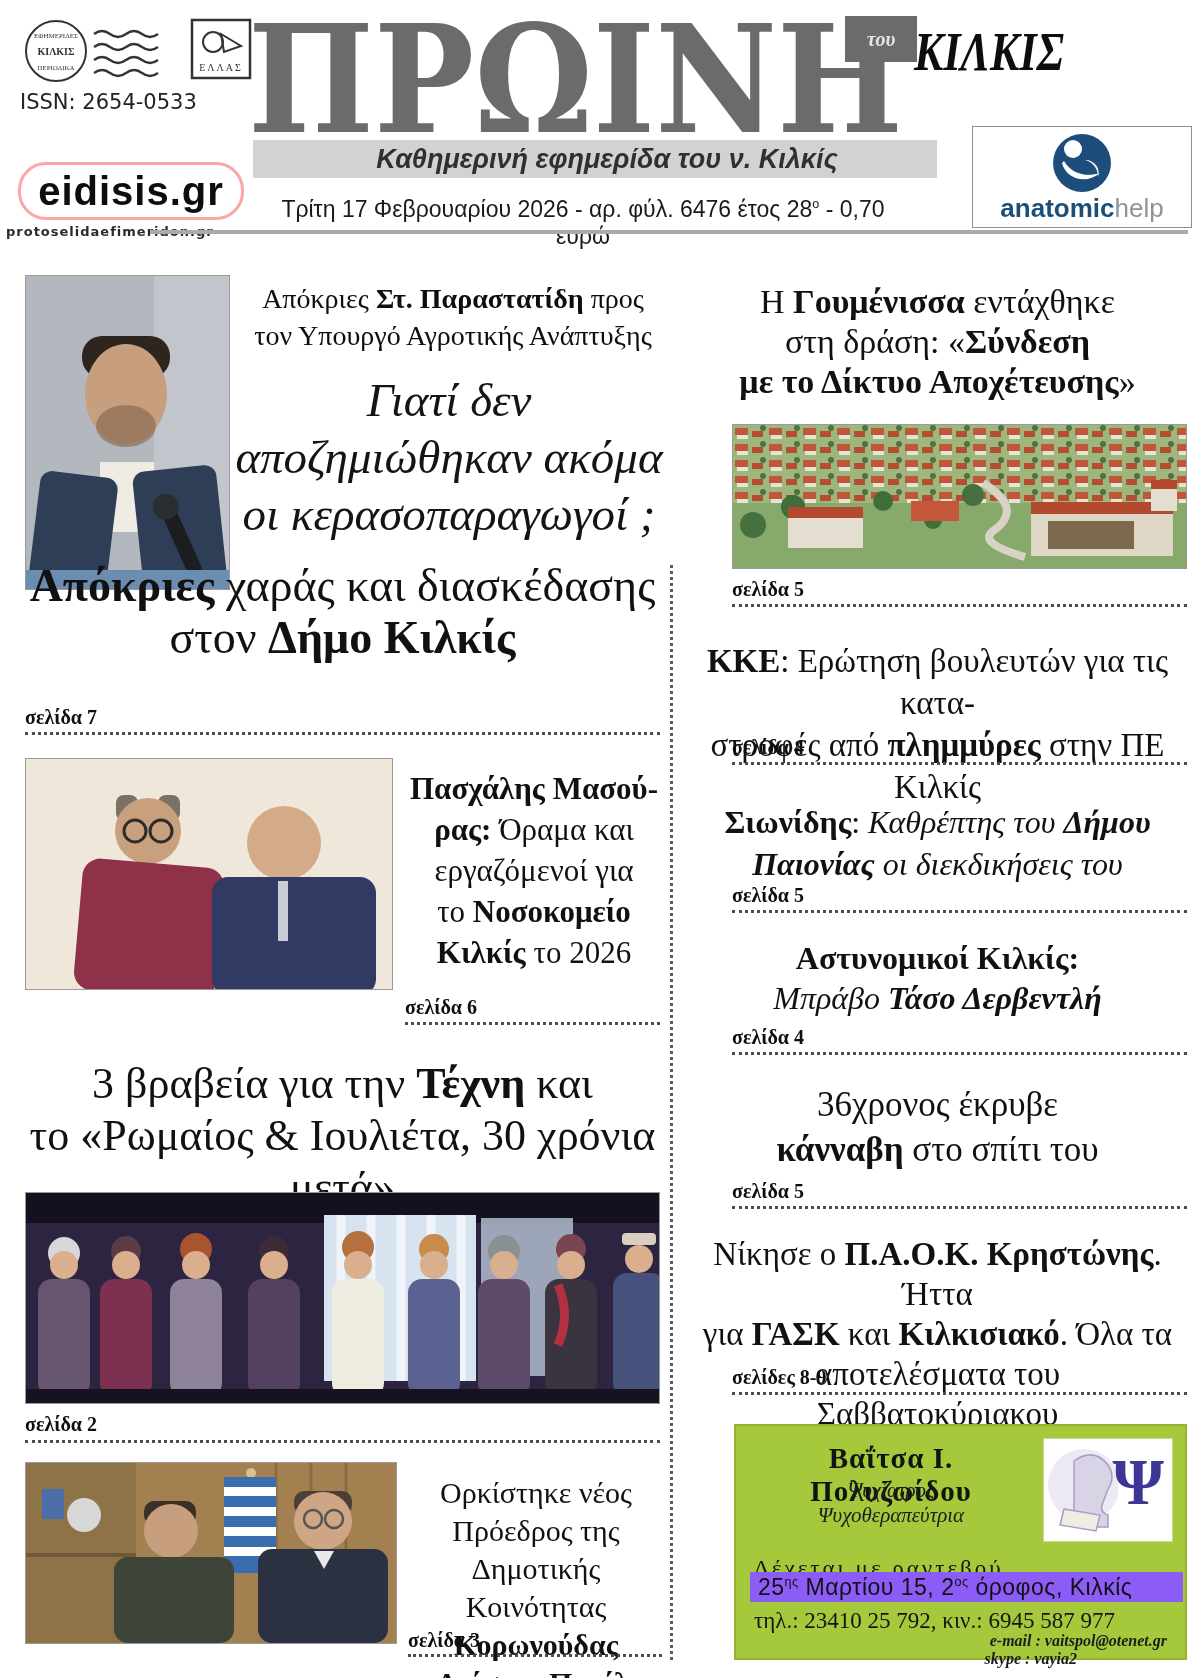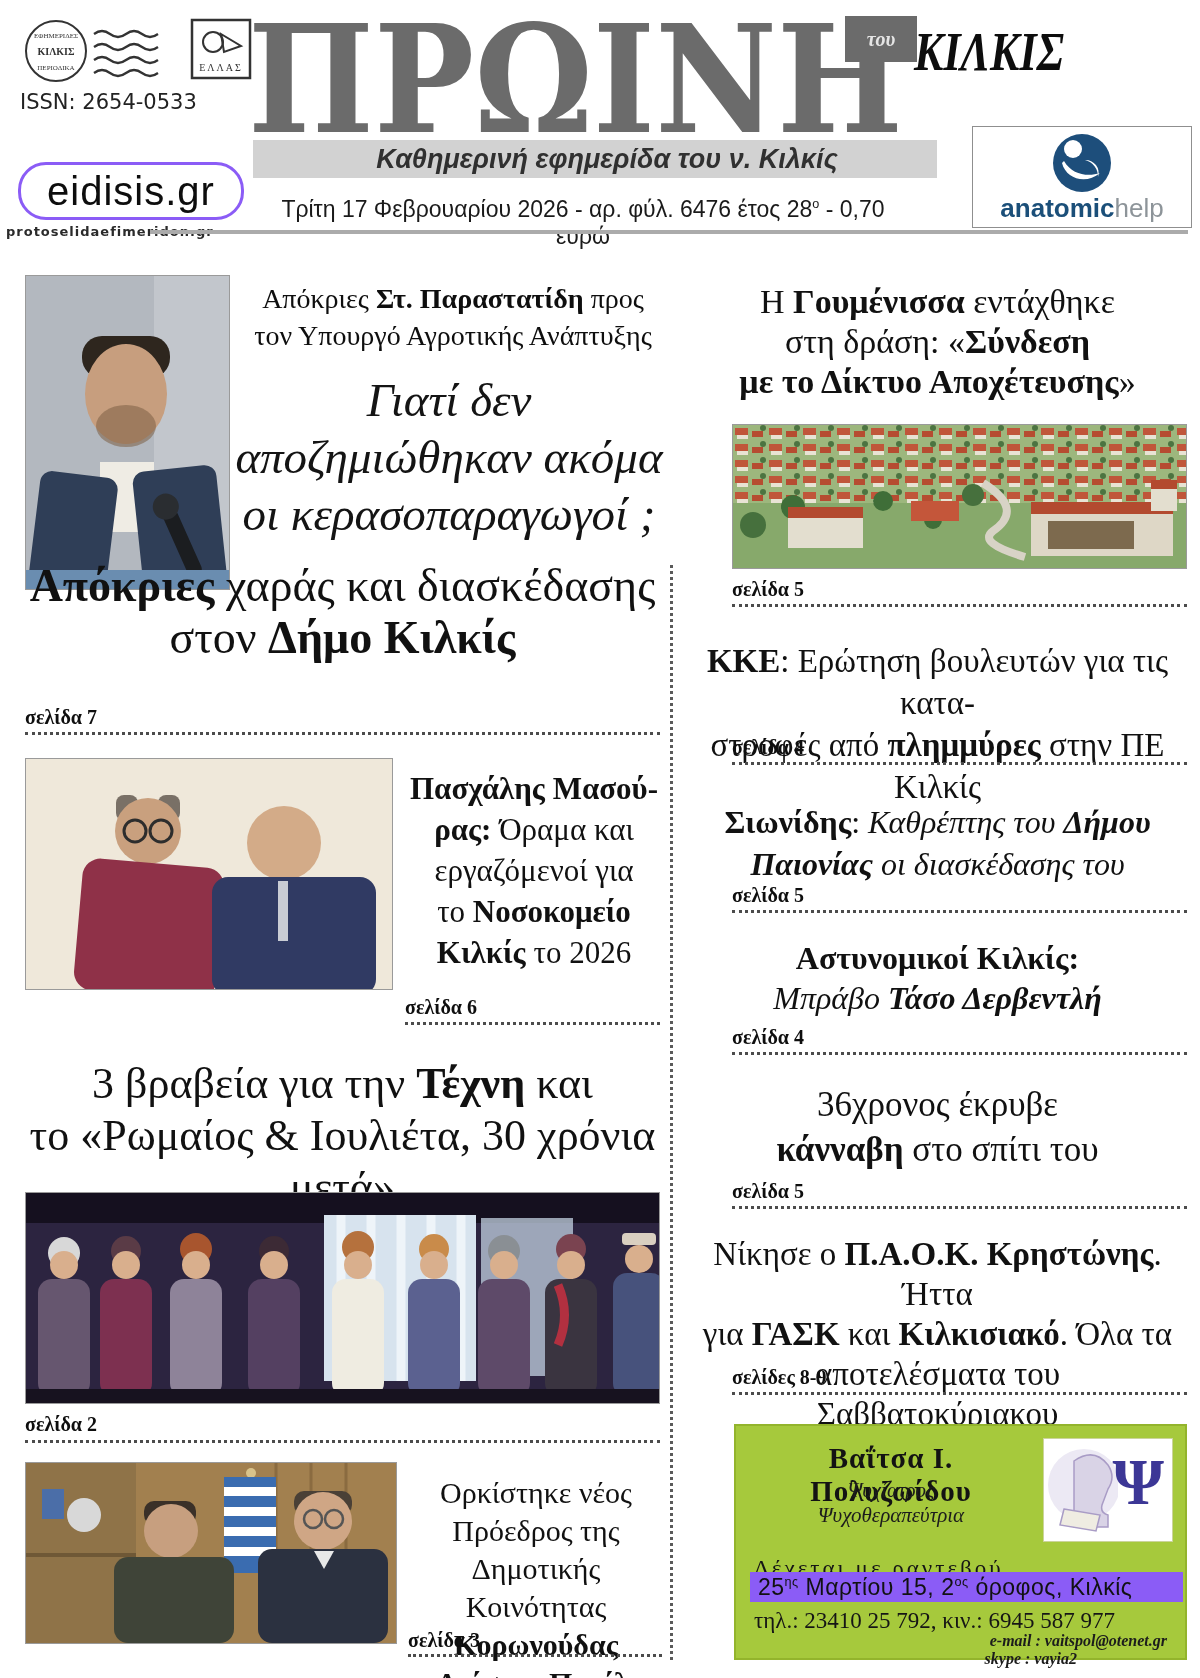--- a/index.html
+++ b/index.html
@@ -5,23 +5,23 @@
   html,body{margin:0;padding:0;background:#ffffff;}
   #page{position:relative;width:1200px;height:1678px;background:#fff;margin:0 auto;
         font-family:"Liberation Serif","DejaVu Serif",serif;color:#111;overflow:hidden;}
   .abs{position:absolute;}
   .ctr{text-align:center;}
   .seg-b{font-weight:700;}
   .seg-i{font-style:italic;}
   sup{font-size:0.55em;line-height:0;}
   
   .issn{font-family:"DejaVu Sans",sans-serif;font-size:21px;color:#222;}
-  .eidisis-box{border:3px solid #8b5cf6;border-radius:28px;width:220px;height:52px;
+  .eidisis-box{border:3px solid #fca5a5;border-radius:28px;width:220px;height:52px;
                display:flex;align-items:center;justify-content:center;
-               font-family:"Liberation Sans",sans-serif;font-weight:400;font-size:40px;color:#0d0d0d;letter-spacing:1px;}
+               font-family:"Liberation Sans",sans-serif;font-weight:700;font-size:40px;color:#0d0d0d;letter-spacing:1px;}
   .protoselida{font-family:"DejaVu Sans",sans-serif;font-weight:700;font-size:13px;letter-spacing:1px;color:#2b2b2b;}
   .hdr-rule{height:4px;background:#ababab;}
   .tou-block{background:#6b6b6b;color:#e5e5e5;font-style:italic;font-weight:700;font-size:20px;
              display:flex;align-items:center;justify-content:center;}
   .subtitle-band{background:#d2d2d2;display:flex;align-items:center;justify-content:center;
                  font-family:"Liberation Sans",sans-serif;font-style:italic;font-weight:700;font-size:27px;color:#303030;}
   .dateline{font-family:"Liberation Sans","DejaVu Sans",sans-serif;font-size:23px;color:#1a1a1a;}
   .logo-box{border:1px solid #8f8f8f;background:#fff;}
   .logo-text{font-family:"Liberation Sans",sans-serif;font-size:26px;}
   .logo-text .a{font-weight:700;color:#1b4f79;}
@@ -300,21 +300,21 @@
 
   <div class="abs ctr sz33" style="left:695px;top:640px;width:485px;">
     <div><span class="seg-b">ΚΚΕ</span><span>: Ερώτηση βουλευτών για τις κατα-</span></div>
     <div><span>στροφές από </span><span class="seg-b">πλημμύρες</span><span> στην ΠΕ Κιλκίς</span></div>
   </div>
   <div class="abs pglabel" style="left:732px;top:736px;">σελίδα 4</div>
   <div class="abs dotline" style="left:732px;top:762px;width:455px;"></div>
 
   <div class="abs ctr sz32" style="left:700px;top:790px;width:475px;">
     <div><span class="seg-b">Σιωνίδης</span><span>: </span><span class="seg-i">Καθρέπτης του </span><span class="seg-b seg-i">Δήμου</span></div>
-    <div><span class="seg-b seg-i">Παιονίας </span><span class="seg-i">οι διασκέδασης του</span></div>
+    <div><span class="seg-b seg-i">Παιονίας </span><span class="seg-i">οι διεκδικήσεις του</span></div>
   </div>
   <div class="abs pglabel" style="left:732px;top:884px;">σελίδα 5</div>
   <div class="abs dotline" style="left:732px;top:910px;width:455px;"></div>
 
   <div class="abs ctr sz32b" style="left:700px;top:938px;width:475px;">
     <div><span class="seg-b">Αστυνομικοί Κιλκίς:</span></div>
     <div><span class="seg-i">Μπράβο </span><span class="seg-b seg-i">Τάσο Δερβεντλή</span></div>
   </div>
   <div class="abs pglabel" style="left:732px;top:1026px;">σελίδα 4</div>
   <div class="abs dotline" style="left:732px;top:1052px;width:455px;"></div>

